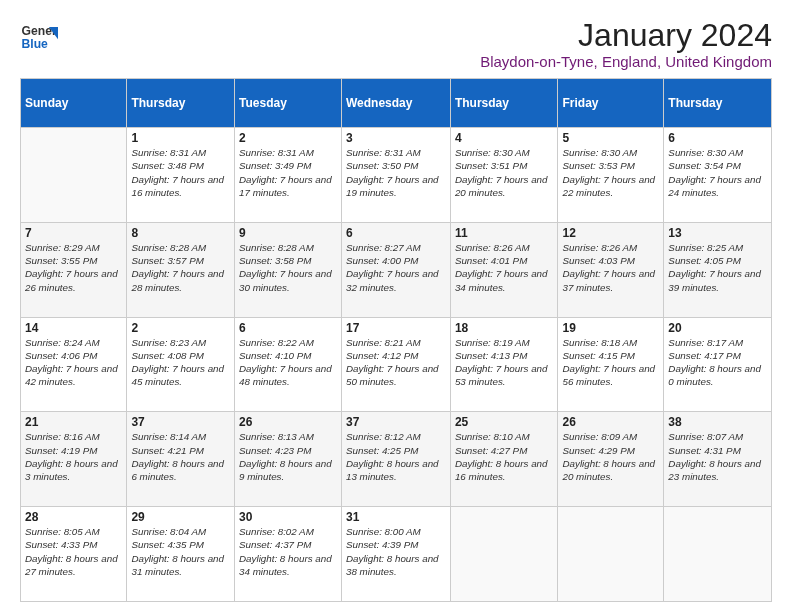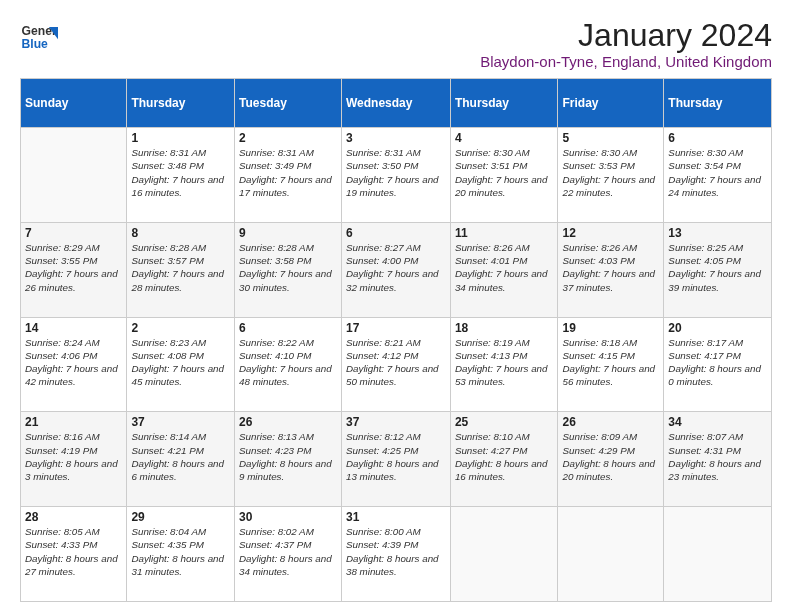--- a/index.html
+++ b/index.html
@@ -226,21 +226,21 @@
           </td>
           <td>
             <span class="day-number">25</span>
             <div class="day-info">Sunrise: 8:10 AM<br>Sunset: 4:27 PM<br>Daylight: 8 hours and 16 minutes.</div>
           </td>
           <td>
             <span class="day-number">26</span>
             <div class="day-info">Sunrise: 8:09 AM<br>Sunset: 4:29 PM<br>Daylight: 8 hours and 20 minutes.</div>
           </td>
           <td>
-            <span class="day-number">34</span>
+            <span class="day-number">38</span>
             <div class="day-info">Sunrise: 8:07 AM<br>Sunset: 4:31 PM<br>Daylight: 8 hours and 23 minutes.</div>
           </td>
         </tr>
         <tr>
           <td>
             <span class="day-number">28</span>
             <div class="day-info">Sunrise: 8:05 AM<br>Sunset: 4:33 PM<br>Daylight: 8 hours and 27 minutes.</div>
           </td>
           <td>
             <span class="day-number">29</span>

